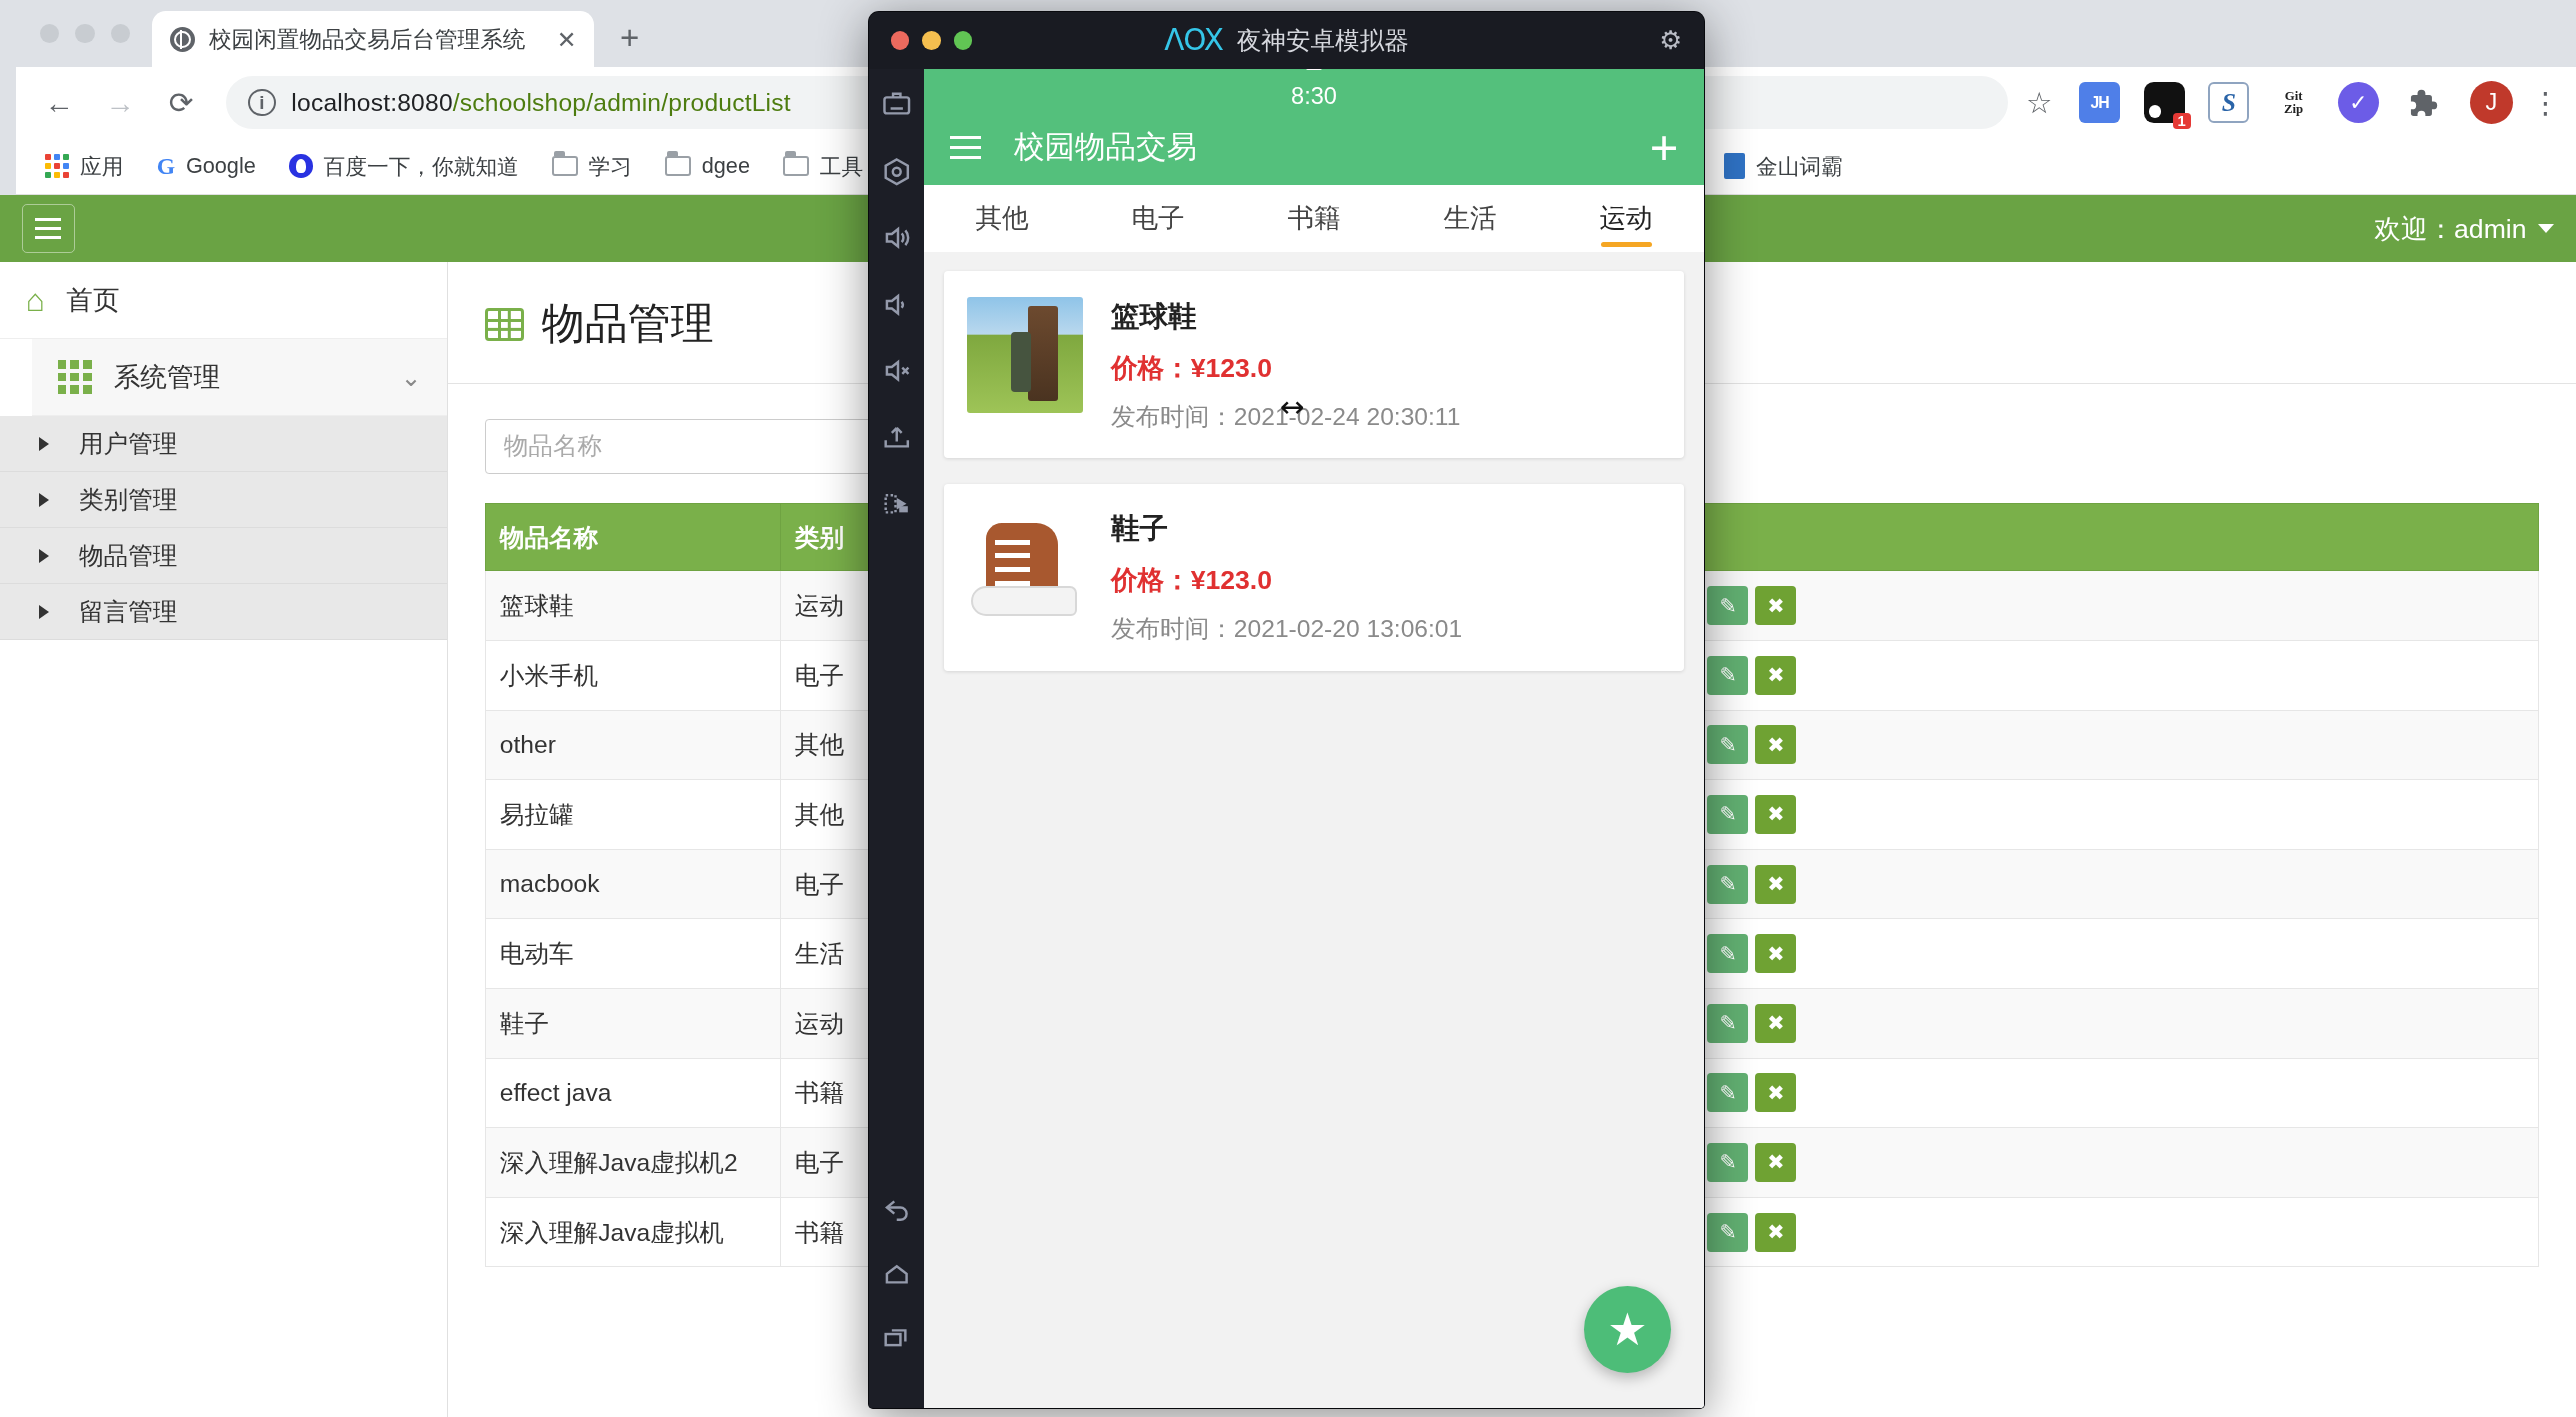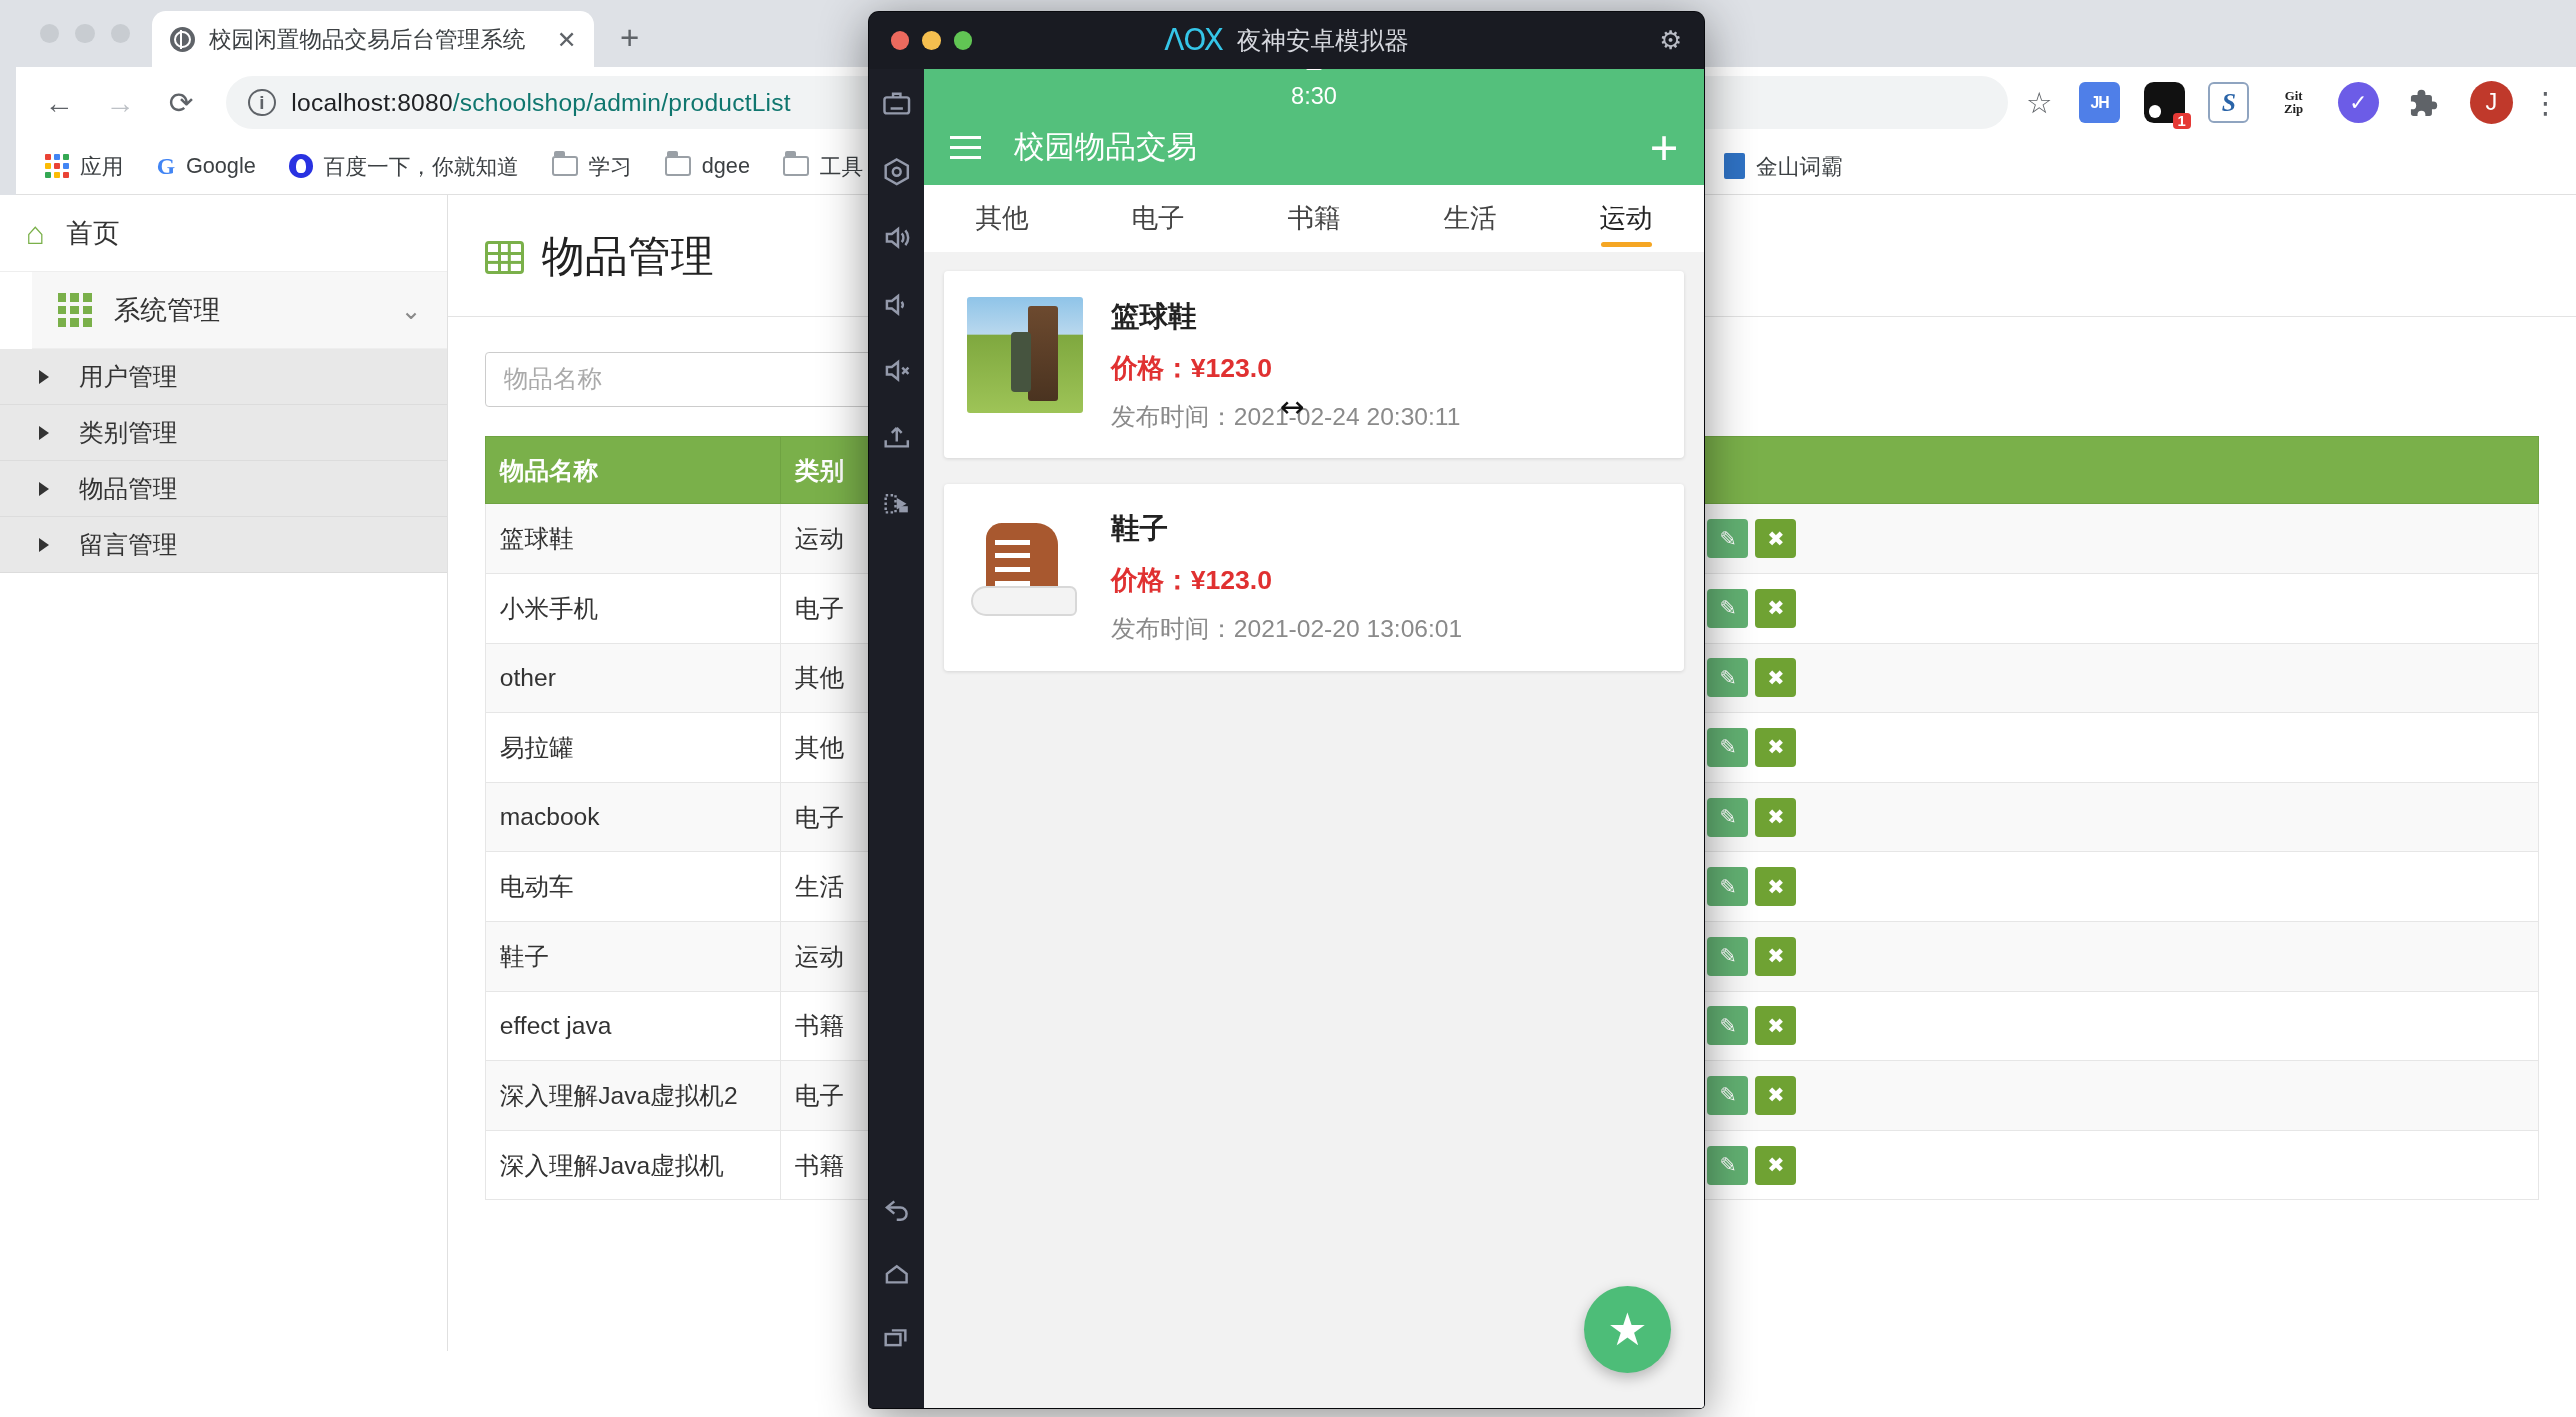--- a/index.html
+++ b/index.html
@@ -33,21 +33,21 @@
             font-size: 29.5px; color: #5f6368; }
   .navbtn.disabled { color: #bdc1c6; }
   .omnibox {
     flex: 1; height: 53px; background: #f1f3f4; border-radius: 26.6px;
     display: flex; align-items: center; padding: 0 21.7px; gap: 15.8px; margin: 0 11.8px;
   }
   .omni-info { width: 27.6px; height: 27.6px; border-radius: 50%; border: 2.5px solid #5f6368;
                color:#5f6368; font-size: 18.7px; display:flex; align-items:center; justify-content:center; font-weight:bold;}
   .omni-url { font-size: 24.6px; color: #202124; letter-spacing: 0.2px;}
   .omni-url .host { color:#202124; }
-  .omni-url .path { color: #0f766e; }
+  .omni-url .path { color: #4d7c0f; }
   .star { font-size: 29.5px; color: #5f6368; margin-right: 11.8px;}
   .ext { width: 41px; height: 41px; margin: 0 8.9px; border-radius: 5.9px; display:flex; align-items:center;
          justify-content:center; font-size: 16.7px; color:#fff; font-weight: bold; position: relative; flex:0 0 auto;}
   .ext-jh { background: #4f7fe8; font-size: 15.8px; letter-spacing:-1px;}
   .ext-blk { background: #111; border-radius: 9.8px; }
   .ext-blk::after { content:""; position:absolute; left:4.9px; bottom:4.9px; width:12.8px;height:12.8px;border-radius:50%;background:#fff;}
   .ext-badge { position:absolute; right:-5.9px; bottom:-5.9px; background:#e53935; color:#fff; font-size:14.8px;
                border-radius:3.9px; padding:0px 4.9px; }
   .ext-s { background: #fff; border: 2px solid #8fa4c0; color: #2a64a8; font-family: "Liberation Serif", serif;
            font-style: italic; font-size: 25.6px;}
@@ -283,20 +283,31 @@
         <span class="bm-folder"></span>
         <span>工具</span>
       </div>
       <div class="bm" style="margin-left:827px">
         <span class="ks-icon"></span>
         <span>金山词霸</span>
       </div>
     </div>
 
     <div class="app">
+      <div class="app-topbar">
+        <div class="hamburger">
+            <i></i>
+            <i></i>
+            <i></i>
+          </div>
+        <div class="welcome">
+          <span>欢迎：admin</span>
+          <span class="caret-down"></span>
+        </div>
+      </div>
 
       <div class="app-body">
         <div class="sidebar">
           <div class="side-item">
             <span class="home-icon">⌂</span>
             <span>首页</span>
           </div>
           <div class="side-item active-head">
             <span class="grid-icon">
                 <i></i>

